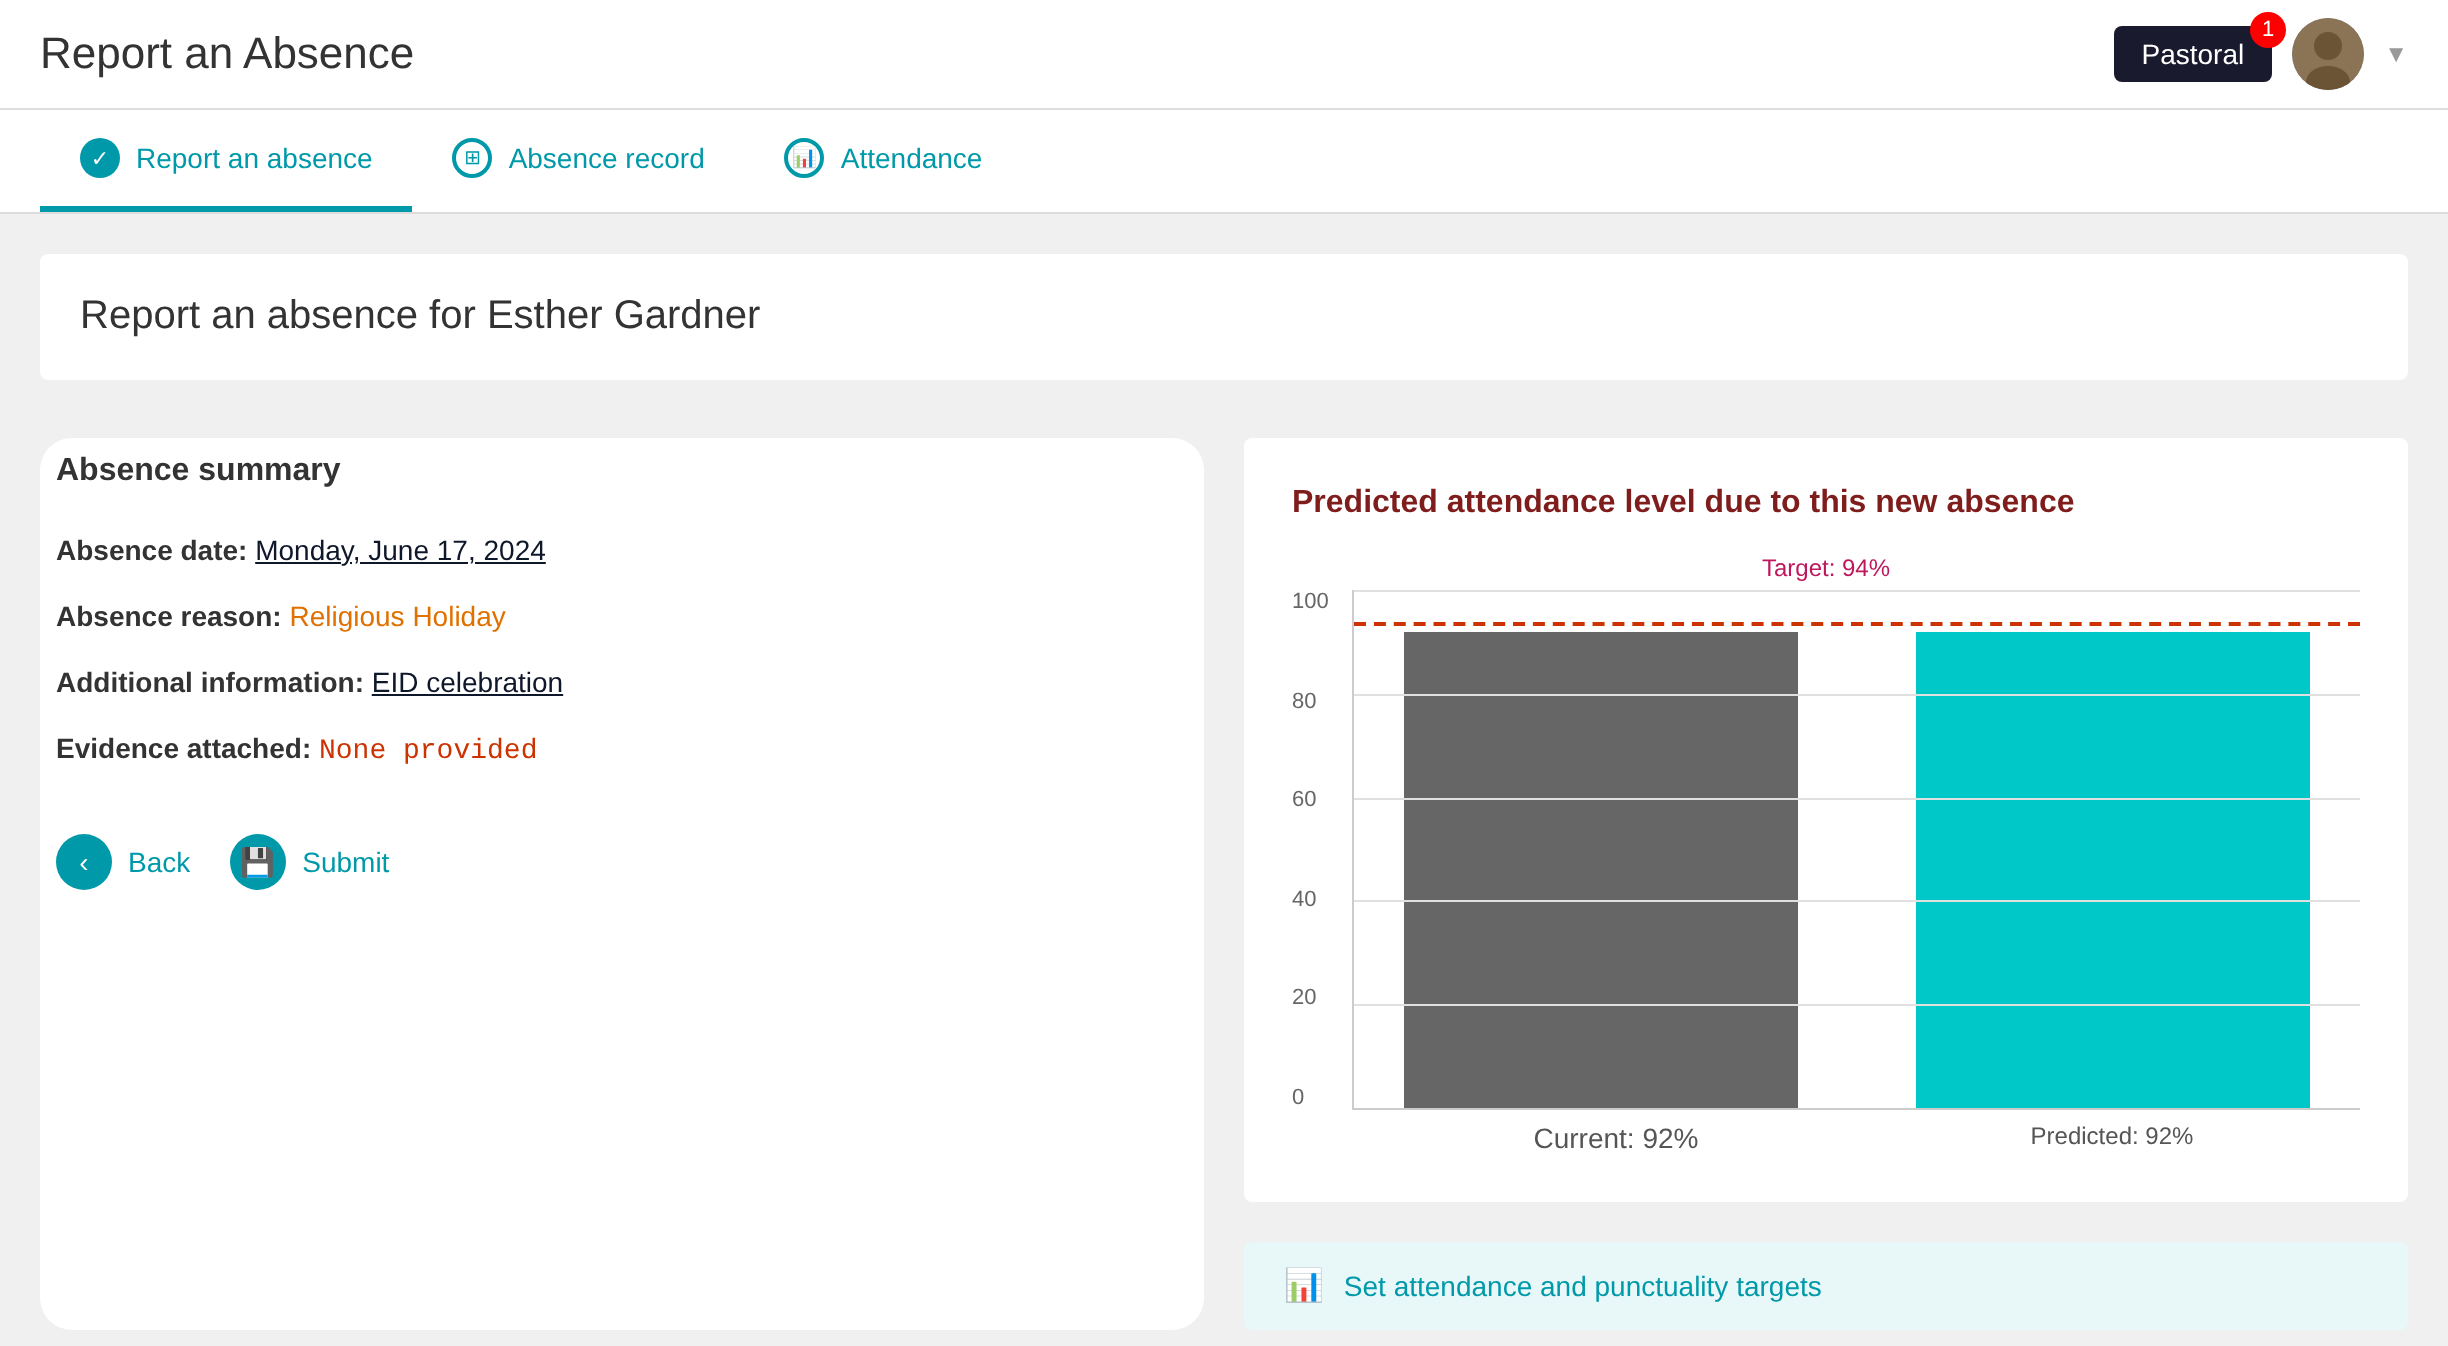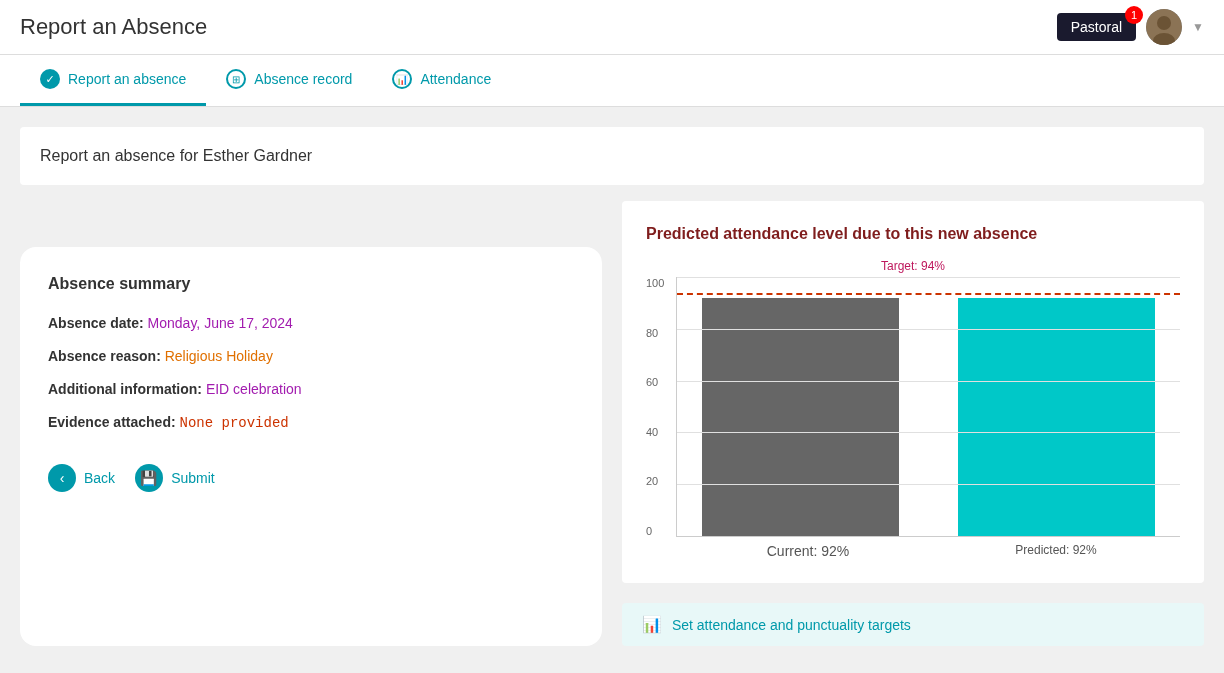--- a/index.html
+++ b/index.html
@@ -114,58 +114,58 @@
       color: #0099aa;
       font-size: 10px;
     }
 
     
     .main-content {
       padding: 20px;
       background: #f0f0f0;
     }
     .page-subtitle {
-      font-size: 16px;
+      font-size: 20px;
       font-weight: 400;
       color: #333;
-      margin-bottom: 16px;
+      margin-bottom: 29px;
       background: #fff;
       padding: 20px;
       border-radius: 4px;
     }
 
     .content-grid {
       display: grid;
       grid-template-columns: 1fr 1fr;
       gap: 20px;
     }
 
     
     .card {
       background: #fff;
       border-radius: 16px;
-      padding: 28px;
-      margin-top: 46px;
+      padding: 8px;
     }
     .card-title {
       font-size: 16px;
       font-weight: 600;
       color: #333;
       margin-bottom: 20px;
     }
     .summary-row {
       margin-bottom: 12px;
       line-height: 1.5;
     }
     .summary-label {
       font-weight: 700;
       color: #333;
     }
     .summary-value-blue {
-      color: #a21caf;
+      color: #0f172a;
+      text-decoration: underline;
     }
     .summary-value-orange {
       color: #e07000;
     }
     .summary-value-red {
       color: #cc3300;
       font-family: Liberation Mono, monospace;
     }
     .btn-group {
       display: flex;

